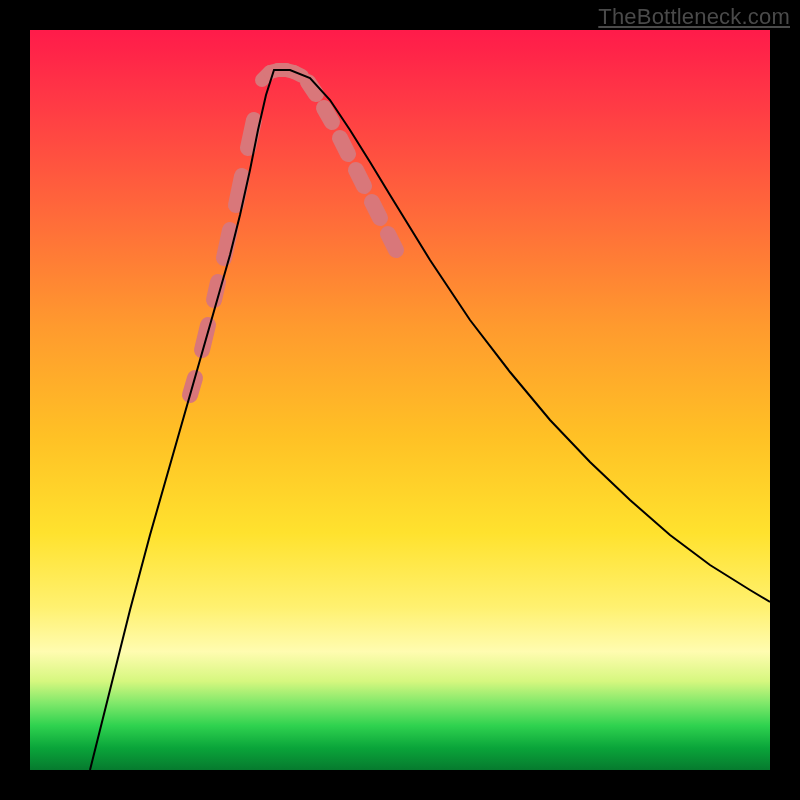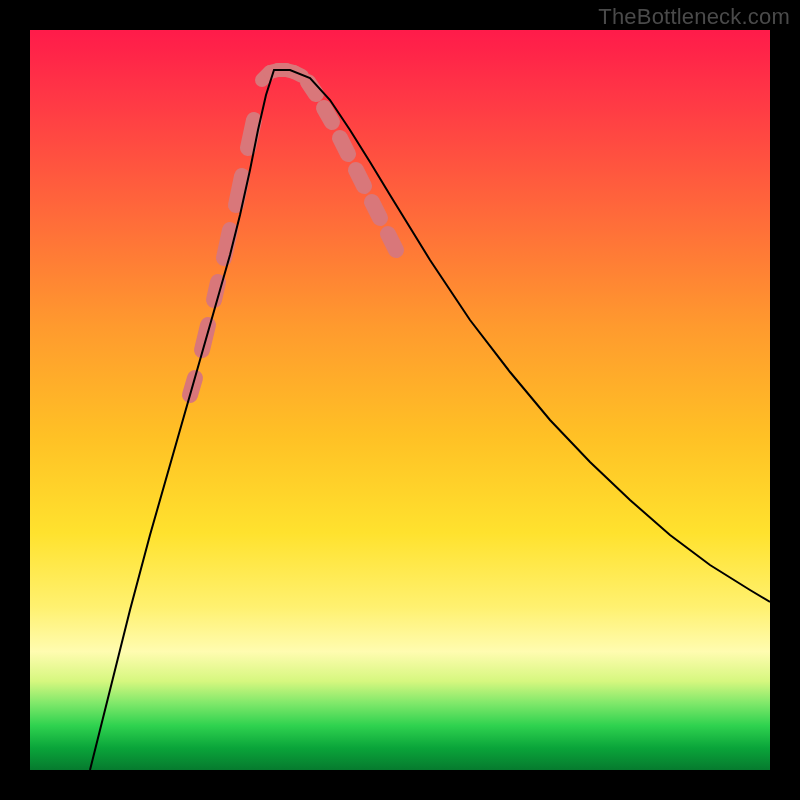--- a/index.html
+++ b/index.html
@@ -35,20 +35,21 @@
       #067a2e 100%
     );
   }
   .watermark {
     position: absolute;
     top: 4px;
     right: 10px;
     color: #4a4a4a;
     font-size: 22px;
     letter-spacing: 0.2px;
+    text-decoration: underline;
   }
   svg.curve {
     position: absolute;
     left: 0; top: 0;
     width: 740px; height: 740px;
   }
   .curve-path {
     fill: none;
     stroke: #000;
     stroke-width: 2;

